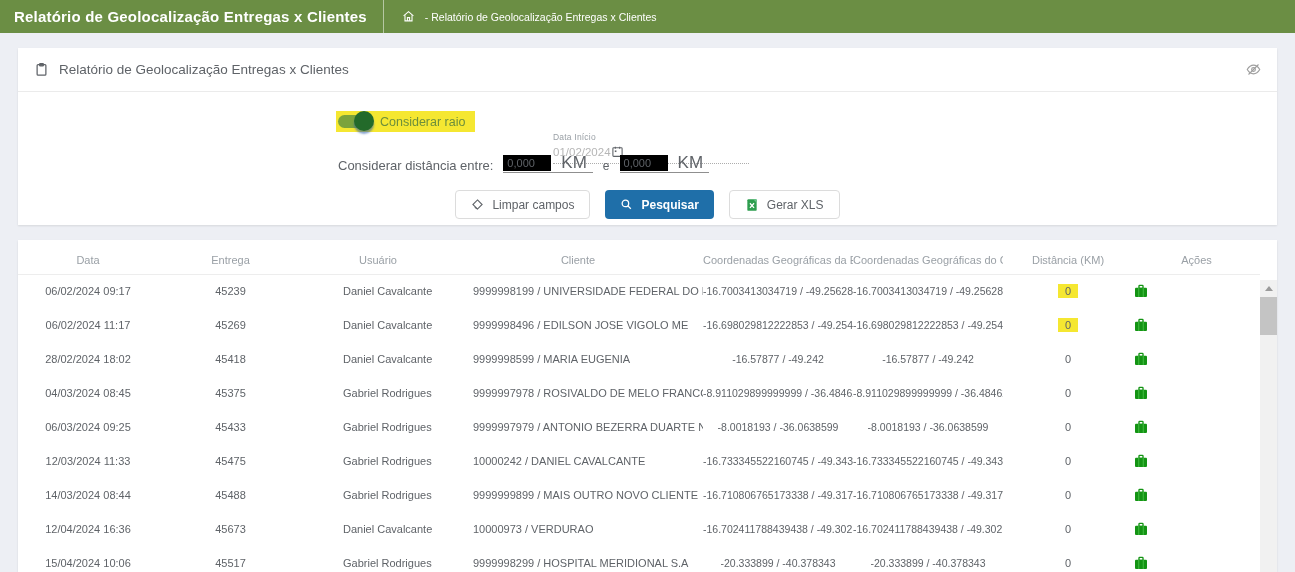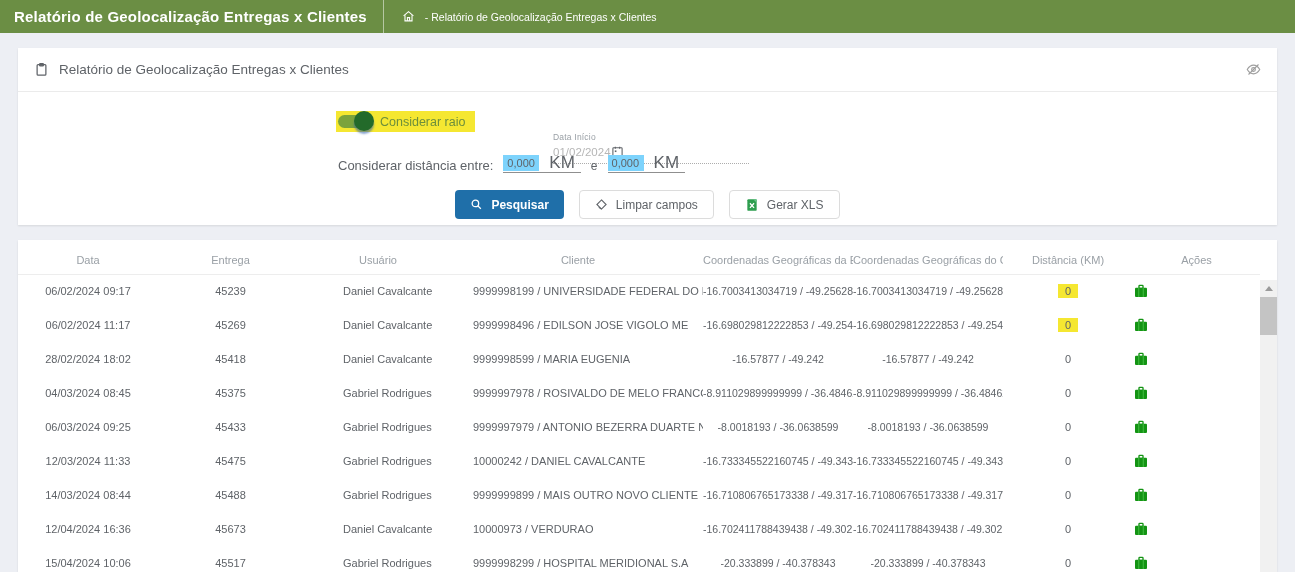--- a/index.html
+++ b/index.html
@@ -45,21 +45,21 @@
   .toggle-label { font-size:12.5px; color:#6d8f3c; }
 
   .date-field { position:absolute; top:55px; width:196px; }
   .date-field.start { left:535px;margin-top:29px; } .date-field.end { left:739px; }
   .df-label { font-size:8.5px; color:#9aa0a6; letter-spacing:.2px; }
   .df-row { display:flex; justify-content:flex-start; align-items:center; border-bottom:1px dotted #adadad; padding:3px 2px 5px 0; }
   .df-value { font-size:11.5px; color:#b6b6b6; }
 
   .distance-row { position:absolute; left:320px; top:106px; display:flex; align-items:flex-end; font-size:13px; color:#5f6368; }
   .dist-field { display:flex; align-items:center; border-bottom:1px solid #8f8f8f; margin:0 10px; height:19px; }
-  .dist-value { background:#7dd3fc; font-size:11px; color:#5f6368; padding:2px 4px; width:36px; }
+  .dist-value { background:#000000; font-size:11px; color:#5f6368; padding:2px 4px; width:48px; }
   .dist-unit { font-size:17px; color:#5f6368; margin:0 6px 0 10px; }
   .dist-conn { font-size:12px; color:#5f6368; }
 
   .buttons-row { position:absolute; left:0; right:0; top:142px; display:flex; justify-content:center; gap:15px; }
   .btn { height:29px; display:flex; align-items:center; gap:8px; padding:0 15px; border-radius:4px; font-size:12px; cursor:pointer; border:none; font-family:inherit; }
   .btn-primary { background:#1f6fa9; color:#fff; font-weight:bold; }
   .btn-plain { background:#fff; border:1px solid #dcdcdc; color:#5f6368; }
 
   
   table { border-collapse:collapse; table-layout:fixed; width:1242px; margin-top:6px; }
@@ -148,37 +148,37 @@
       <span class="dist-unit">KM</span>
     </span>
     <span class="dist-conn">e</span>
     <span class="dist-field">
       <span class="dist-value">0,000</span>
       <span class="dist-unit">KM</span>
     </span>
   </div>
 
   <div class="buttons-row">
+    <button class="btn btn-plain">
+      <span>
+        <svg viewBox="0 0 24 24" width="13" height="13" fill="none" stroke="#5f6368" stroke-width="2">
+          <path d="M12 3.5 L20.5 12 L12 20.5 L3.5 12 Z"></path>
+            <line x1="7" y1="17" x2="12" y2="20.5"></line>
+        </svg>
+      </span>
+      <span>Limpar campos</span>
+    </button>
     <button class="btn btn-primary">
       <span>
         <svg viewBox="0 0 24 24" width="13" height="13" fill="none" stroke="#ffffff" stroke-width="2.4">
           <circle cx="10" cy="10" r="6"></circle>
             <line x1="14.5" y1="14.5" x2="20" y2="20"></line>
         </svg>
       </span>
       <span>Pesquisar</span>
-    </button>
-    <button class="btn btn-plain">
-      <span>
-        <svg viewBox="0 0 24 24" width="13" height="13" fill="none" stroke="#5f6368" stroke-width="2">
-          <path d="M12 3.5 L20.5 12 L12 20.5 L3.5 12 Z"></path>
-            <line x1="7" y1="17" x2="12" y2="20.5"></line>
-        </svg>
-      </span>
-      <span>Limpar campos</span>
     </button>
     <button class="btn btn-plain">
       <span>
         <svg viewBox="0 0 24 24" width="14" height="14">
           <rect x="4" y="2" width="16" height="20" rx="2" fill="#2e9e4f"></rect>
           <path d="M14 2 L20 8 L20 2 Z" fill="#67c488"></path>
           <path d="M8.5 9 L15.5 17 M15.5 9 L8.5 17" stroke="#ffffff" stroke-width="2.2"></path>
         </svg>
       </span>
       <span>Gerar XLS</span>

